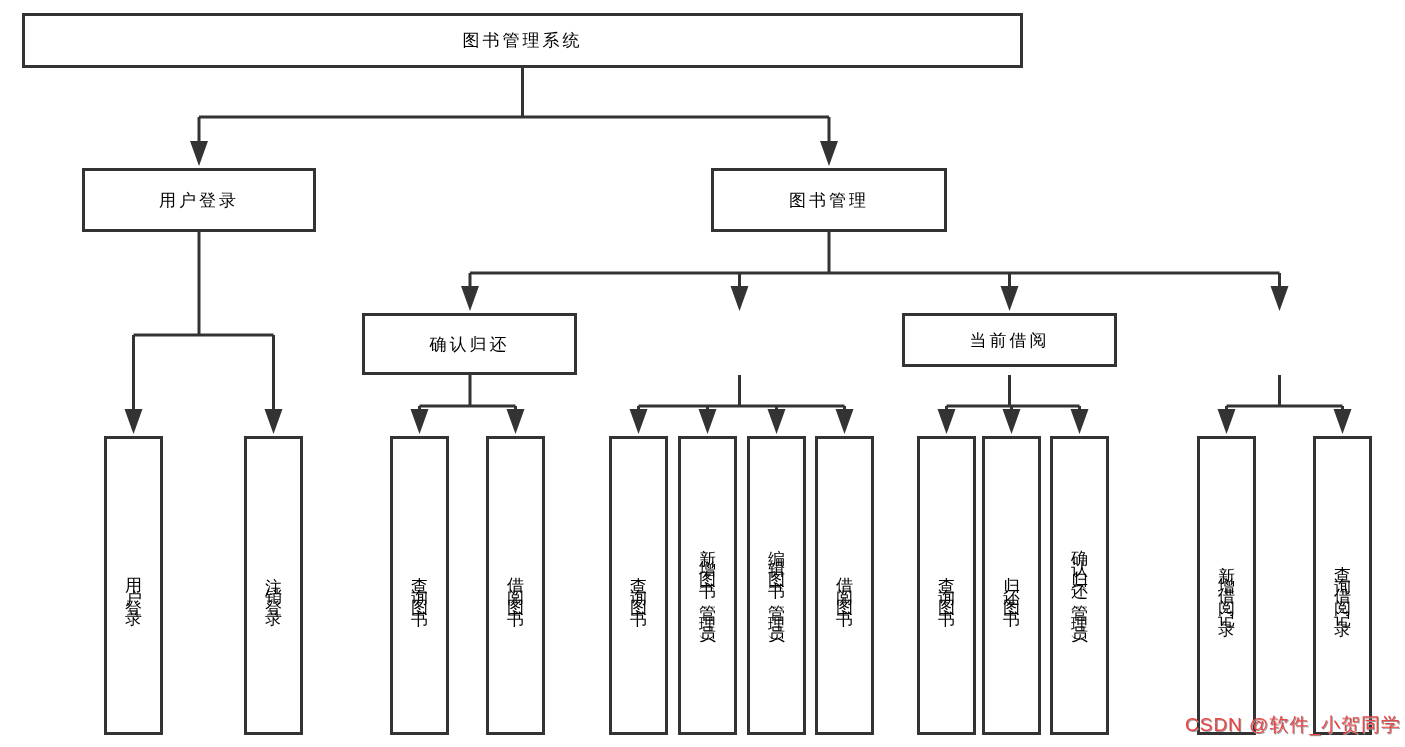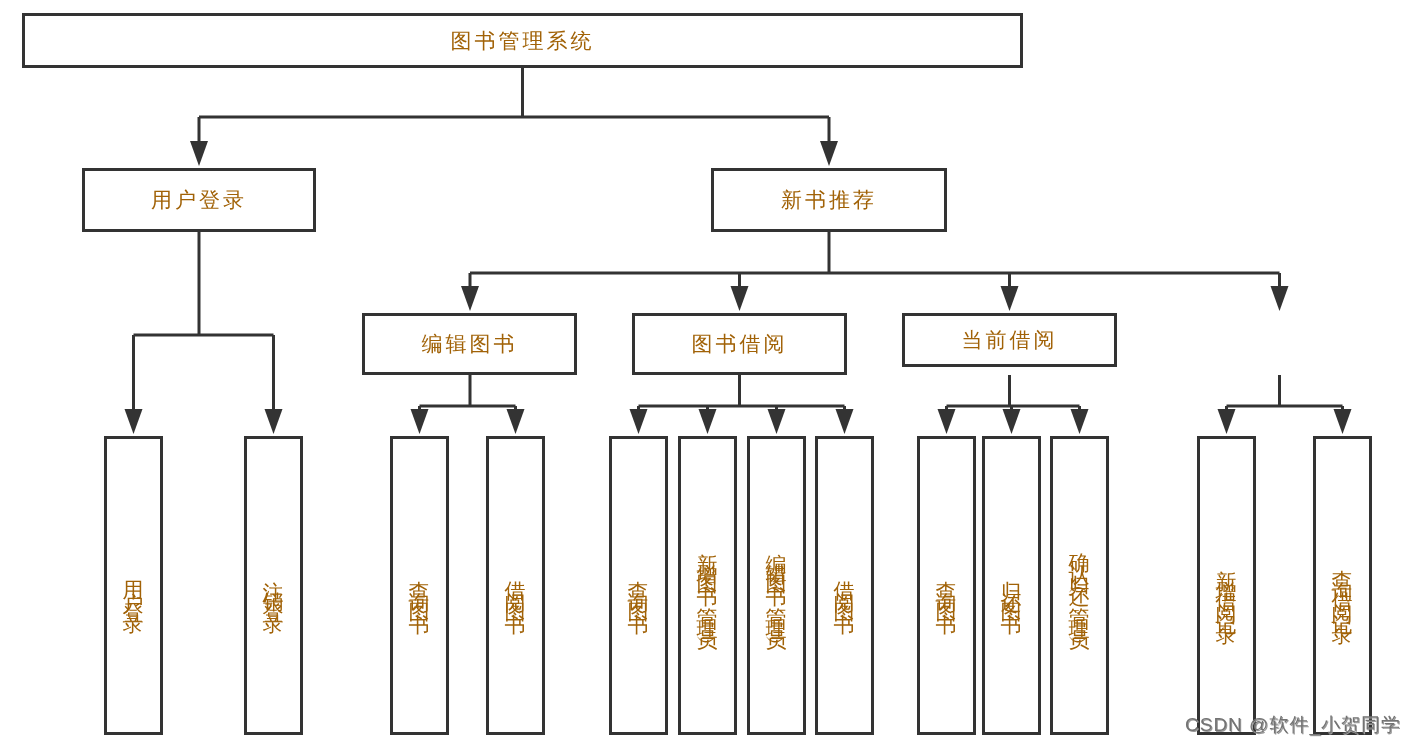--- a/index.html
+++ b/index.html
@@ -4,30 +4,30 @@
 <style>
   html,body{margin:0;padding:0;background:#ffffff;}
   .stage{
     position:relative;width:1405px;height:747px;background:#ffffff;overflow:hidden;
     font-family:"Liberation Sans","DejaVu Sans",sans-serif;color:#333333;
   }
   .connectors{position:absolute;left:0;top:0;width:1405px;height:747px;}
   .node{
     position:absolute;box-sizing:border-box;background:#ffffff;border:3px solid #333333;
     display:flex;align-items:center;justify-content:center;
-    font-size:21px;color:#a16207;white-space:nowrap;
+    font-size:17px;color:#000000;white-space:nowrap;
   }
   .h{letter-spacing:3px;}
   .v{
     writing-mode:vertical-rl;text-orientation:mixed;
     letter-spacing:11px;line-height:1;white-space:normal;
   }
   .watermark{
     position:absolute;left:1185px;top:712px;font-size:19px;letter-spacing:1px;
-    color:#737373;text-shadow:1px 1px 0 #9a9a9a;white-space:nowrap;
+    color:#ef4444;text-shadow:1px 1px 0 #9a9a9a;white-space:nowrap;
   }
 </style>
 </head>
 <body>
 
 <div class="stage">
 
   <svg class="connectors" viewBox="0 0 1405 747" xmlns="http://www.w3.org/2000/svg">
     <g stroke="#333333" stroke-width="3" fill="none">
       <path d="M522.5 68 V117"></path>
@@ -63,24 +63,23 @@
       <polygon points="1002.5,409 1020.5,409 1011.5,434"></polygon>
       <polygon points="1070.5,409 1088.5,409 1079.5,434"></polygon>
       <polygon points="1217.5,409 1235.5,409 1226.5,434"></polygon>
       <polygon points="1333.5,409 1351.5,409 1342.5,434"></polygon>
     </g>
   </svg>
 
   <div class="node h" style="left:22px;top:13px;width:1001px;height:55px">图书管理系统</div>
 
   <div class="node h" style="left:82px;top:168px;width:234px;height:64px">用户登录</div>
-  <div class="node h" style="left:711px;top:168px;width:236px;height:64px">新书推荐</div>
+  <div class="node h" style="left:711px;top:168px;width:236px;height:64px">图书管理</div>
 
-  <div class="node h" style="left:362px;top:313px;width:215px;height:62px">编辑图书</div>
-  <div class="node h" style="left:632px;top:313px;width:215px;height:62px">图书借阅</div>
+  <div class="node h" style="left:362px;top:313px;width:215px;height:62px">确认归还</div>
   <div class="node h" style="left:902px;top:313px;width:215px;height:54px">当前借阅</div>
 
   <div class="node v" style="left:104px;top:436px;width:59px;height:299px">用户登录</div>
   <div class="node v" style="left:244px;top:436px;width:59px;height:299px">注销登录</div>
 
   <div class="node v" style="left:390px;top:436px;width:59px;height:299px">查询图书</div>
   <div class="node v" style="left:486px;top:436px;width:59px;height:299px">借阅图书</div>
 
   <div class="node v" style="left:609px;top:436px;width:59px;height:299px">查询图书</div>
   <div class="node v" style="left:678px;top:436px;width:59px;height:299px">新增图书（管理员）</div>

